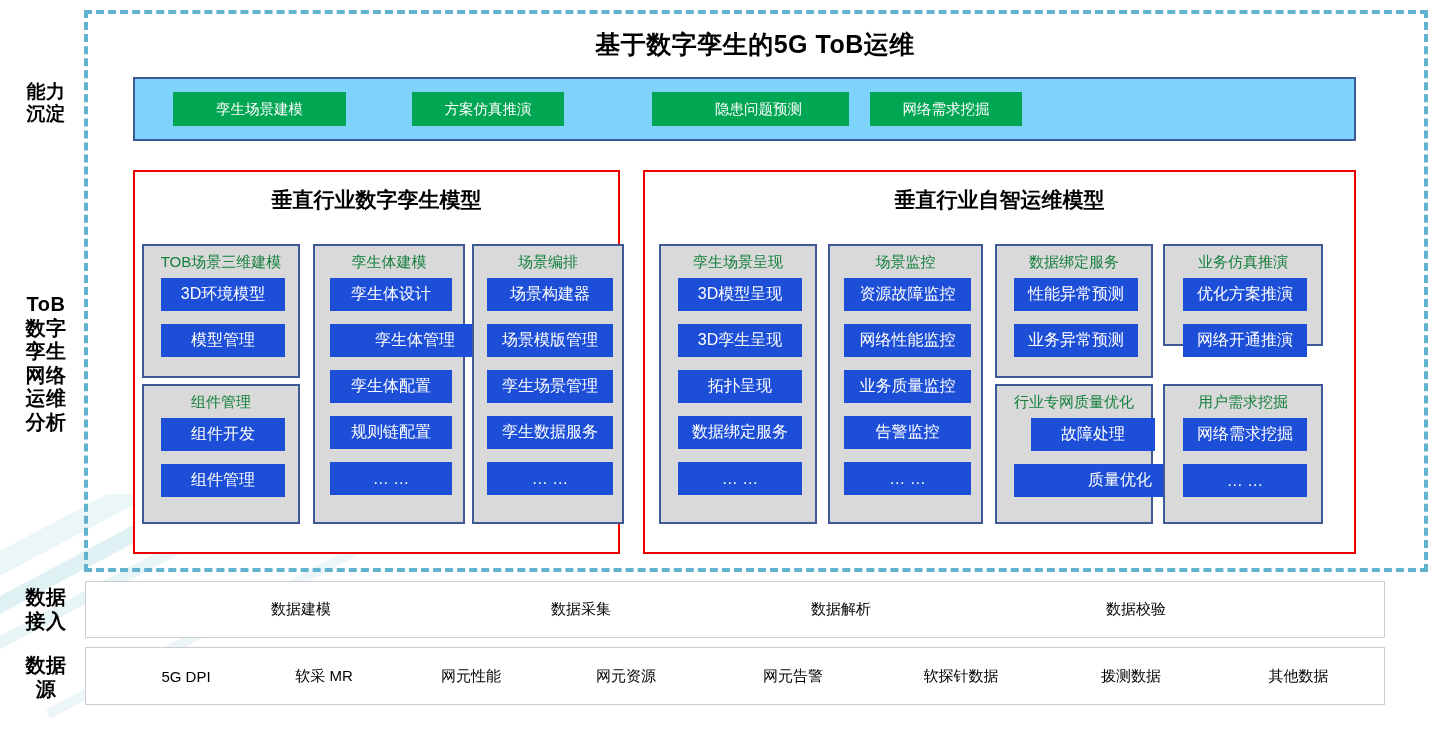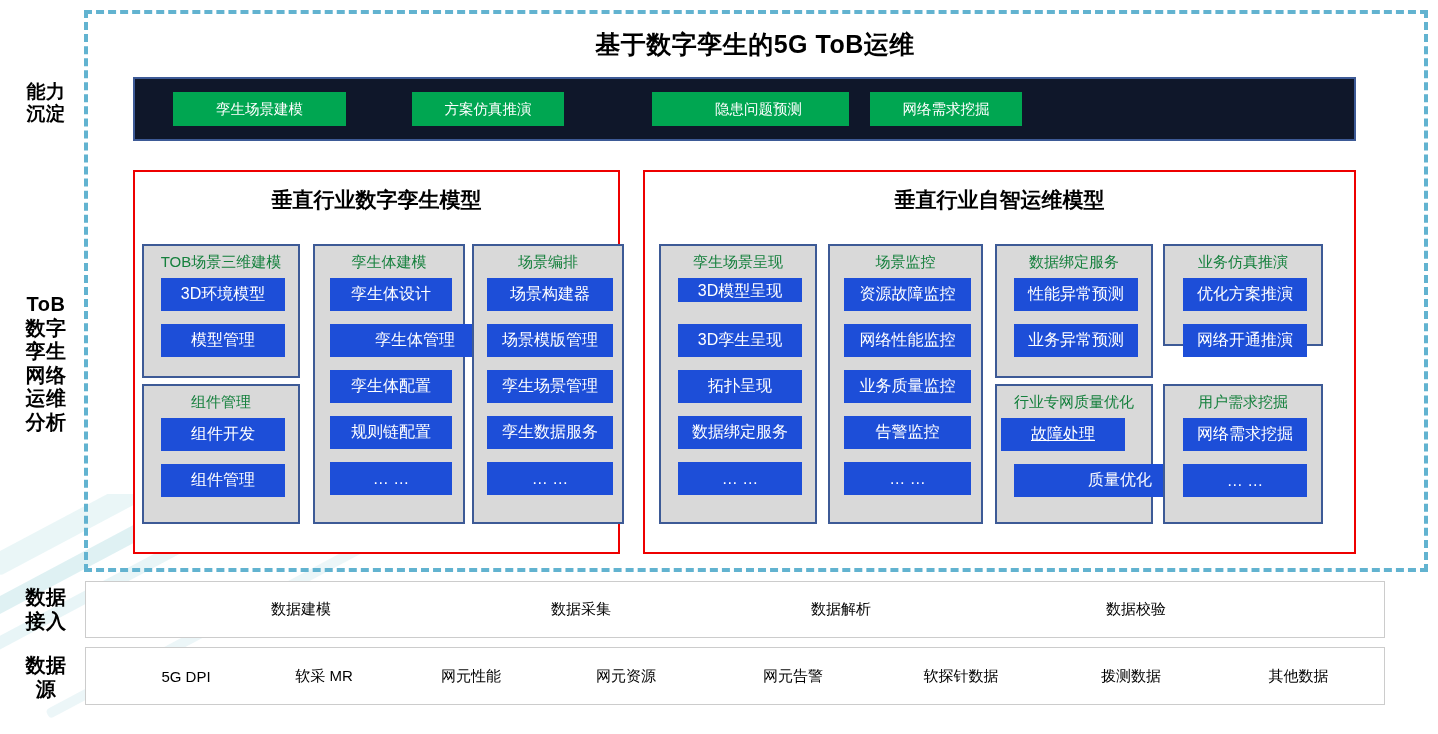--- a/index.html
+++ b/index.html
@@ -21,21 +21,21 @@
   
   #dashed-zone{position:absolute;left:84px;top:10px;width:1344px;height:562px;
     border:4px dashed #62b3d0;box-sizing:border-box;z-index:1;}
 
   
   #main-title{position:absolute;left:100px;top:28px;width:1310px;text-align:center;
     font-size:25px;font-weight:bold;z-index:4;letter-spacing:.5px;}
 
   
   #capability-strip{position:absolute;left:133px;top:77px;width:1223px;height:64px;
-    background:#0f172a;border:2px solid #3d5a96;box-sizing:border-box;z-index:4;}
+    background:#7dd3fc;border:2px solid #3d5a96;box-sizing:border-box;z-index:4;}
   .cap-chip{position:absolute;top:13px;height:34px;background:#00a651;color:#fff;
     display:flex;align-items:center;justify-content:center;font-size:14.5px;}
 
   
   .model-panel{position:absolute;background:#ffffff;border:2px solid #ee0000;
     box-sizing:border-box;z-index:4;}
   .model-title{position:absolute;left:0;right:0;top:14px;text-align:center;
     font-size:21px;font-weight:bold;}
 
   
@@ -166,21 +166,21 @@
       <span>… …</span>
     </div>
   </div>
 </div>
 
 <div class="model-panel" style="left:643px;top:170px;width:713px;height:384px;">
   <div class="model-title">垂直行业自智运维模型</div>
 
   <div class="group-box" style="left:14px;top:72px;width:158px;height:280px;">
     <div class="group-head">孪生场景呈现</div>
-    <div class="item-chip" style="left:17px;top:32px;width:124px;height:24px;align-items:flex-end;">
+    <div class="item-chip" style="left:17px;top:32px;width:124px;height:33px;">
       <span>3D模型呈现</span>
     </div>
     <div class="item-chip" style="left:17px;top:78px;width:124px;height:33px;">
       <span>3D孪生呈现</span>
     </div>
     <div class="item-chip" style="left:17px;top:124px;width:124px;height:33px;">
       <span>拓扑呈现</span>
     </div>
     <div class="item-chip" style="left:17px;top:170px;width:124px;height:33px;">
       <span>数据绑定服务</span>
@@ -213,21 +213,21 @@
     <div class="group-head">数据绑定服务</div>
     <div class="item-chip" style="left:17px;top:32px;width:124px;height:33px;">
       <span>性能异常预测</span>
     </div>
     <div class="item-chip" style="left:17px;top:78px;width:124px;height:33px;">
       <span>业务异常预测</span>
     </div>
   </div>
   <div class="group-box" style="left:350px;top:212px;width:158px;height:140px;">
     <div class="group-head">行业专网质量优化</div>
-    <div class="item-chip" style="left:4px;top:32px;width:124px;height:33px;text-decoration:underline;">
+    <div class="item-chip" style="left:34px;top:32px;width:124px;height:33px;">
       <span>故障处理</span>
     </div>
     <div class="item-chip" style="left:17px;top:78px;width:124px;height:33px;padding-left:44px;">
       <span>质量优化</span>
     </div>
   </div>
 
   <div class="group-box" style="left:518px;top:72px;width:160px;height:102px;">
     <div class="group-head">业务仿真推演</div>
     <div class="item-chip" style="left:18px;top:32px;width:124px;height:33px;">

